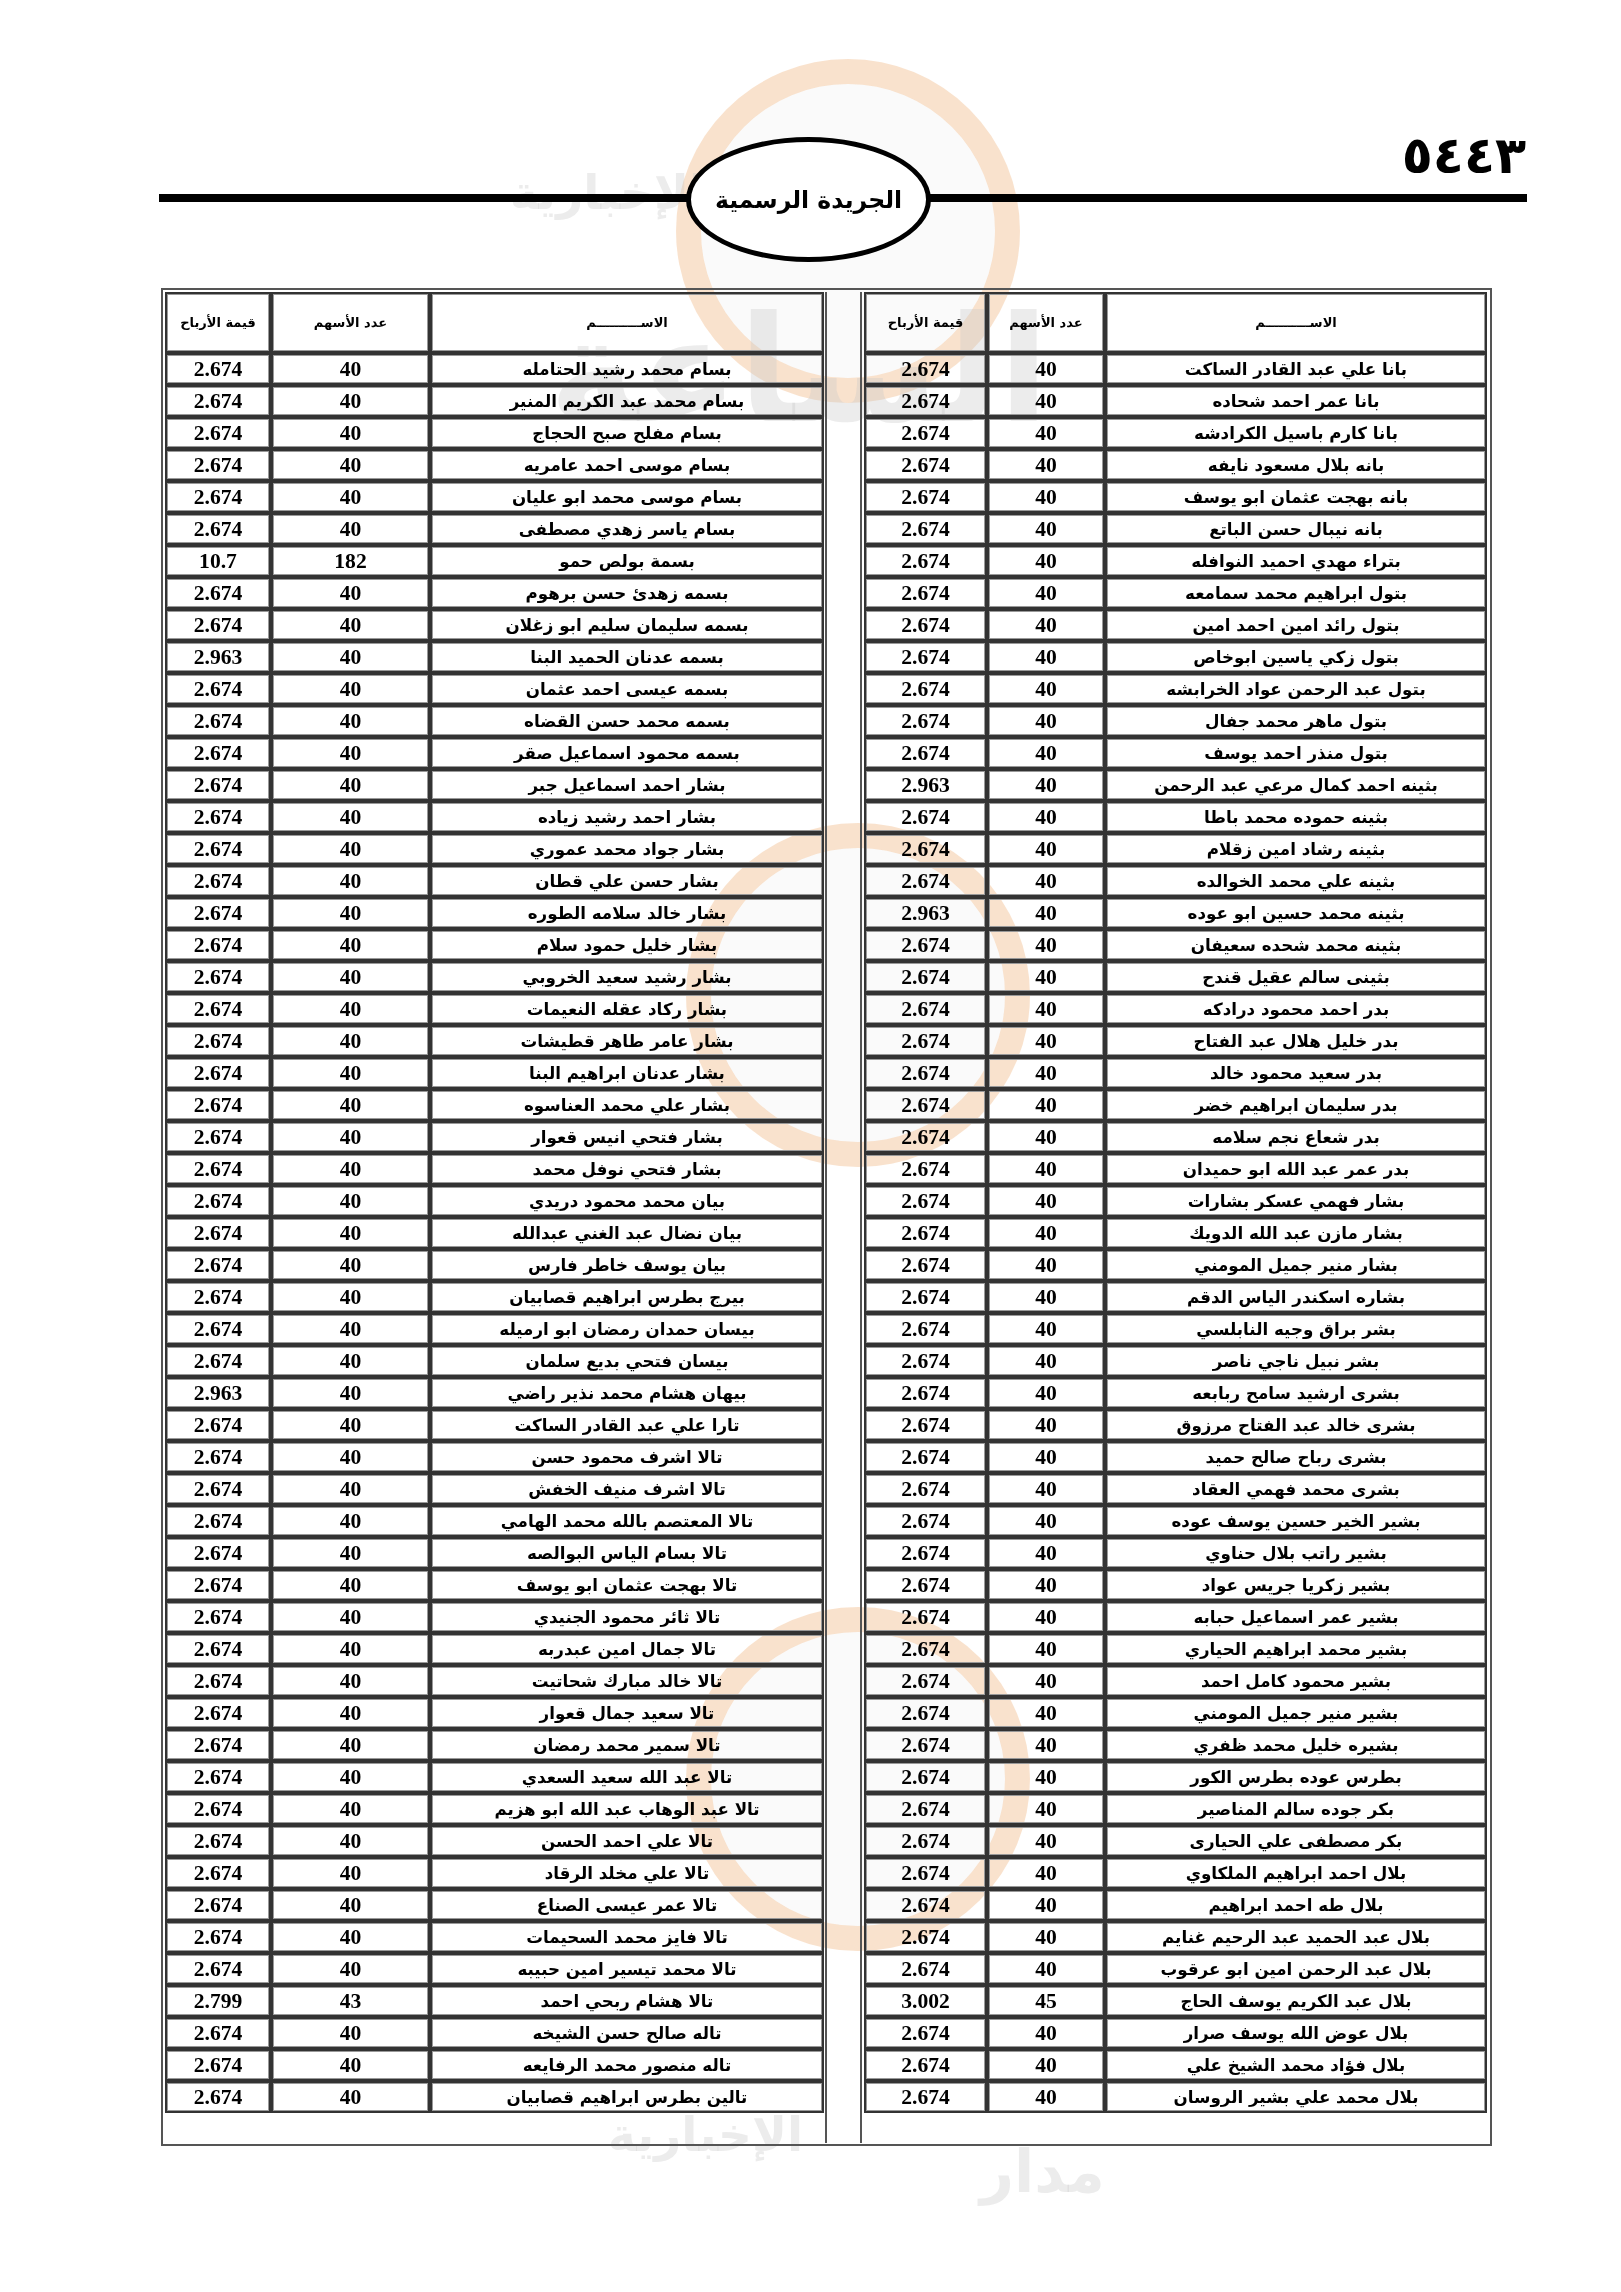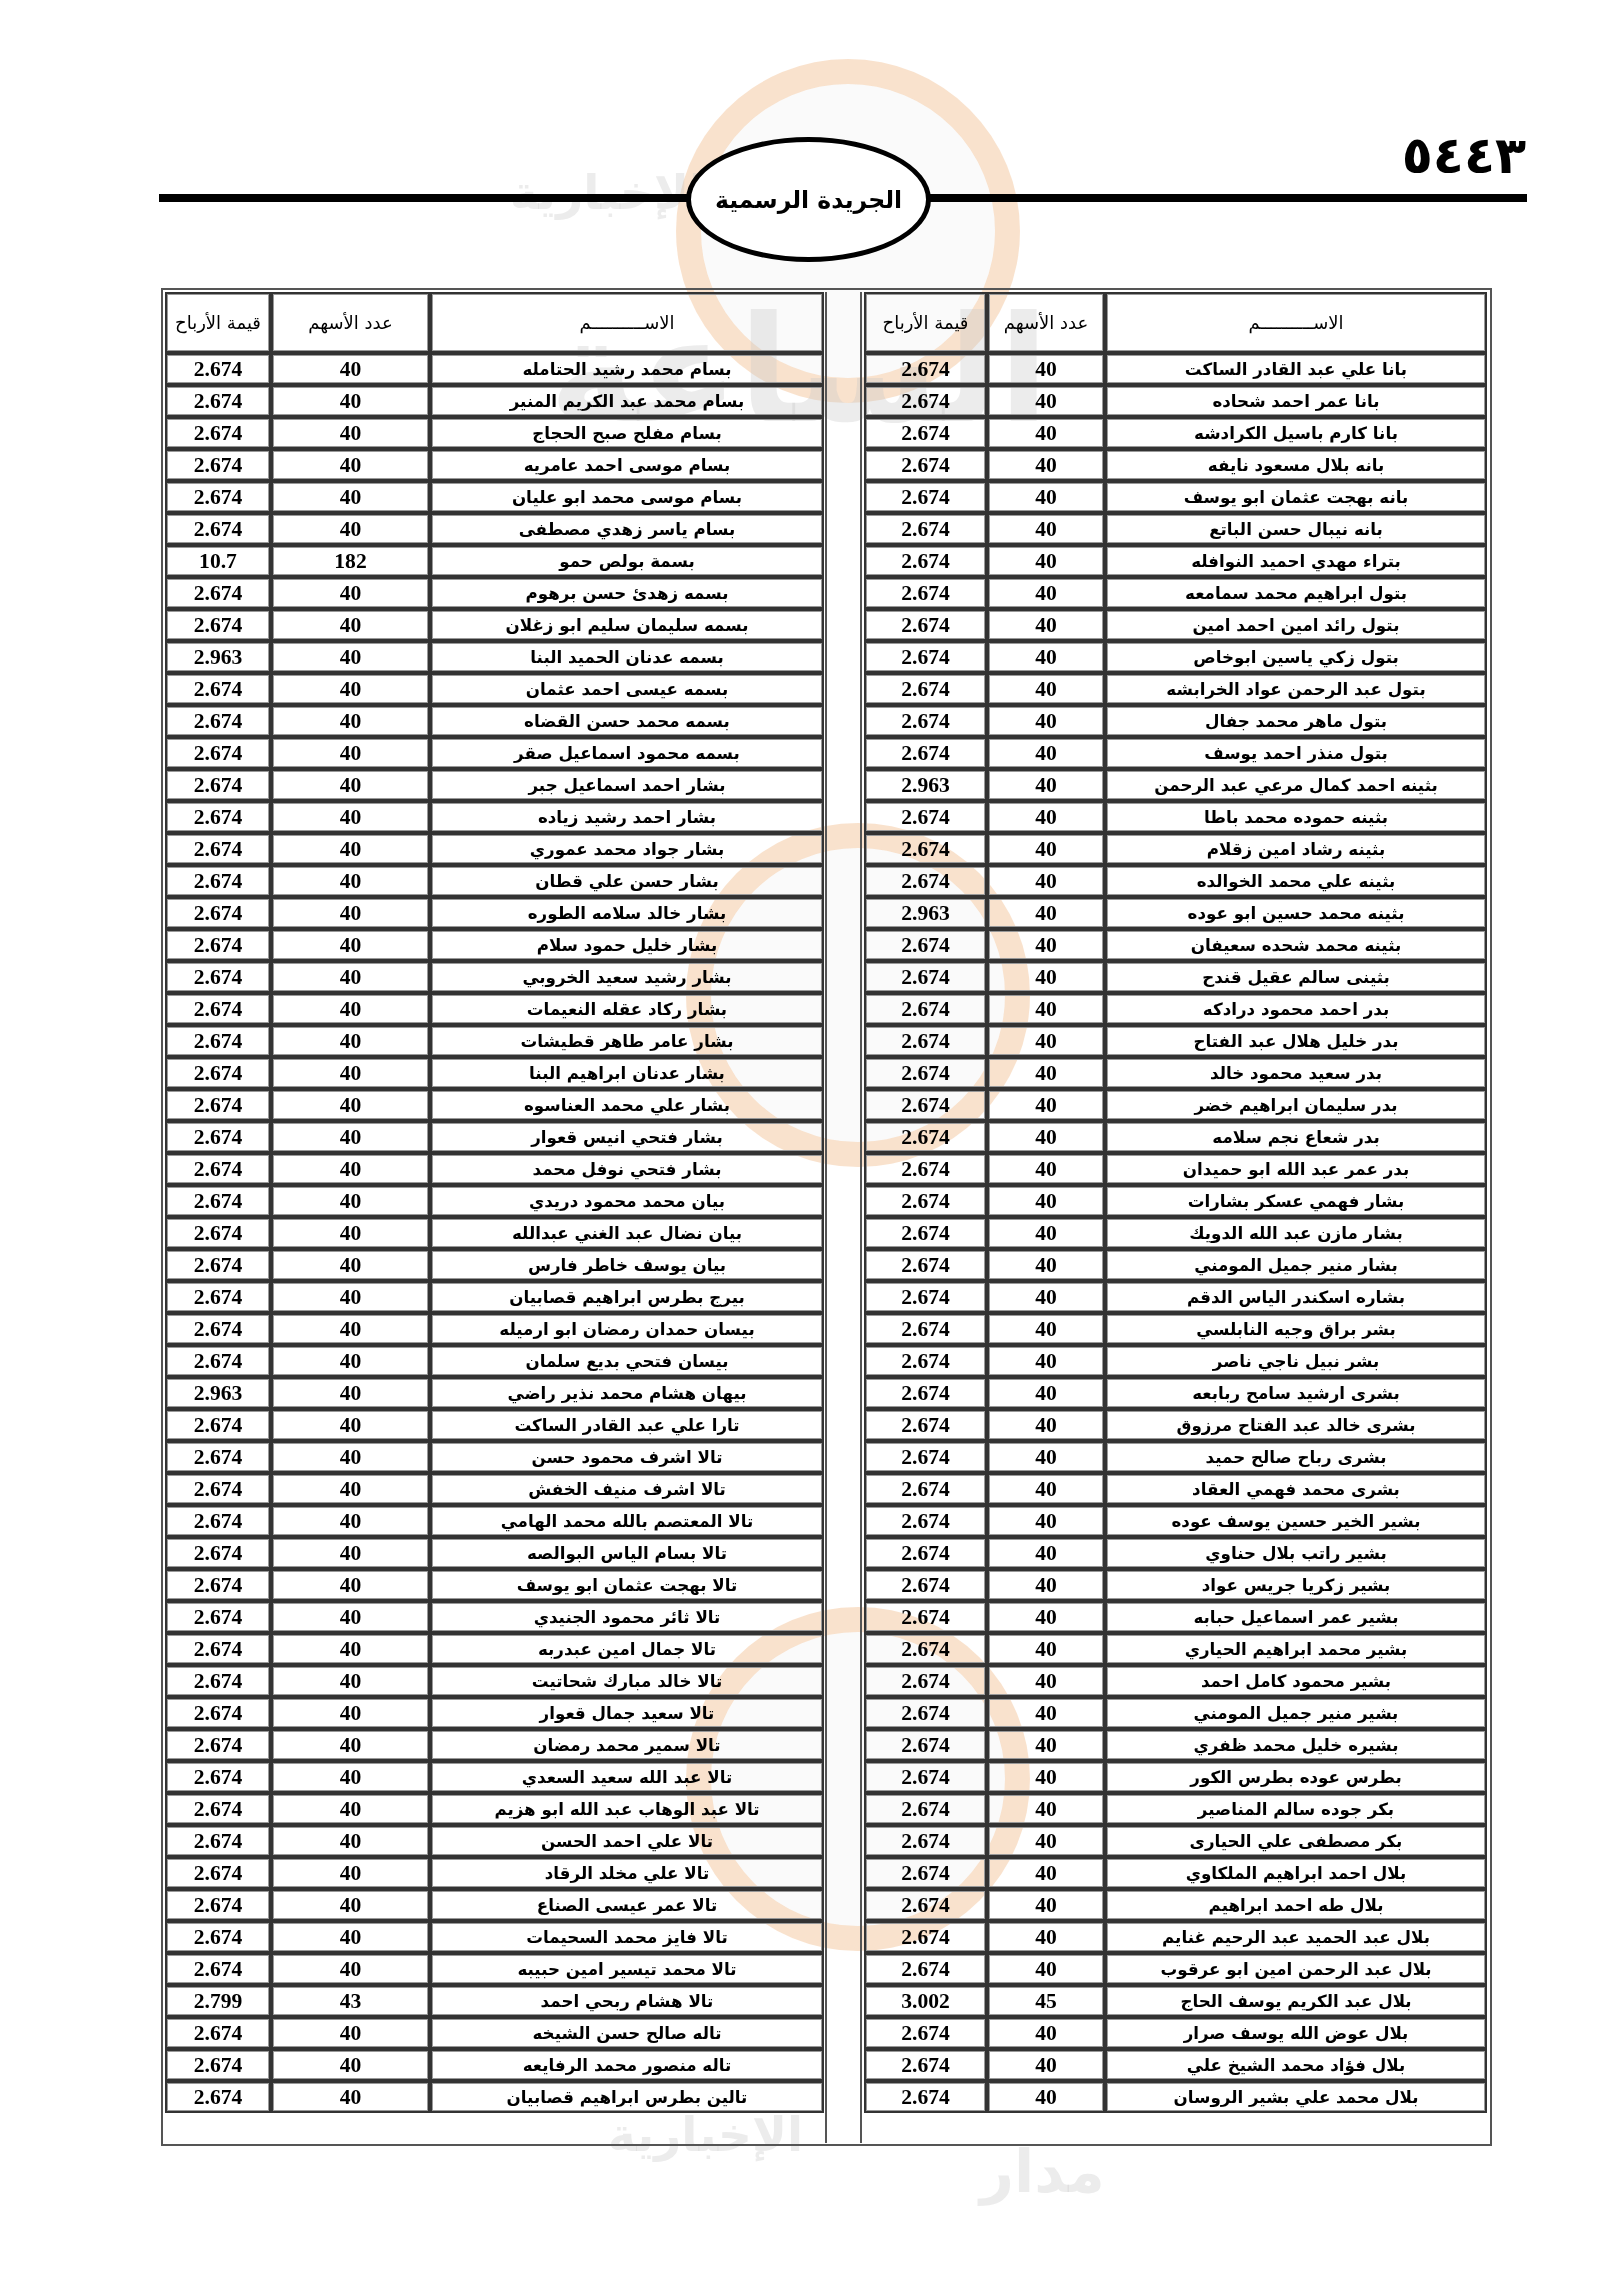--- a/index.html
+++ b/index.html
@@ -9,21 +9,21 @@
   .rule-left { left:159px; width:549px; }
   .rule-right { left:919px; width:608px; }
   .masthead-oval { position:absolute; left:686px; top:137px; width:245px; height:125px; border:5.9px solid #000; border-radius:50%; background:#ffffff; box-sizing:border-box; display:flex; align-items:center; justify-content:center; }
   .masthead-title { font-family:"DejaVu Sans", sans-serif; font-weight:bold; font-size:23.5px; color:#000; direction:rtl; }
   .watermark { position:absolute; pointer-events:none; }
   .wm-clock { border-radius:50%; border:25.5px solid rgba(245,180,120,0.35); background:rgba(235,235,235,0.25); }
   .wm-text { font-family:"DejaVu Sans", sans-serif; font-weight:bold; color:rgba(200,200,200,0.35); direction:rtl; }
   .frame { position:absolute; left:161px; top:288px; width:1331px; height:1858px; border:2px solid #555; box-sizing:border-box; }
   table.roster { position:absolute; border-collapse:separate; border-spacing:0; direction:rtl; table-layout:fixed; }
   table.roster td, table.roster th { border:2px solid #333; outline:1px solid #999; outline-offset:-3.9px; text-align:center; padding:0; height:28px; font-family:"Liberation Serif", serif; font-weight:bold; color:#000; }
-  table.roster th { font-family:"DejaVu Sans", sans-serif; font-weight:normal; font-size:18px; height:57px; line-height:19.6px; }
+  table.roster th { font-family:"DejaVu Sans", sans-serif; font-weight:bold; font-size:13px; height:57px; line-height:19.6px; }
   .cell-name { font-family:"DejaVu Sans", sans-serif !important; font-size:16.7px; font-weight:bold; }
   .cell-num { font-size:21.6px; }
   .left-table { left:165px; top:292px; width:659px; }
   .right-table { left:864px; top:292px; width:623px; }
   .gap-col { position:absolute; left:825px; top:292px; width:37px; height:1851px; border-left:2px solid #555; border-right:2px solid #555; box-sizing:border-box; }
 </style>
 </head>
 <body>
 
 <div class="watermark wm-clock" style="left:676px; top:59px; width:294px; height:294px;"></div>

